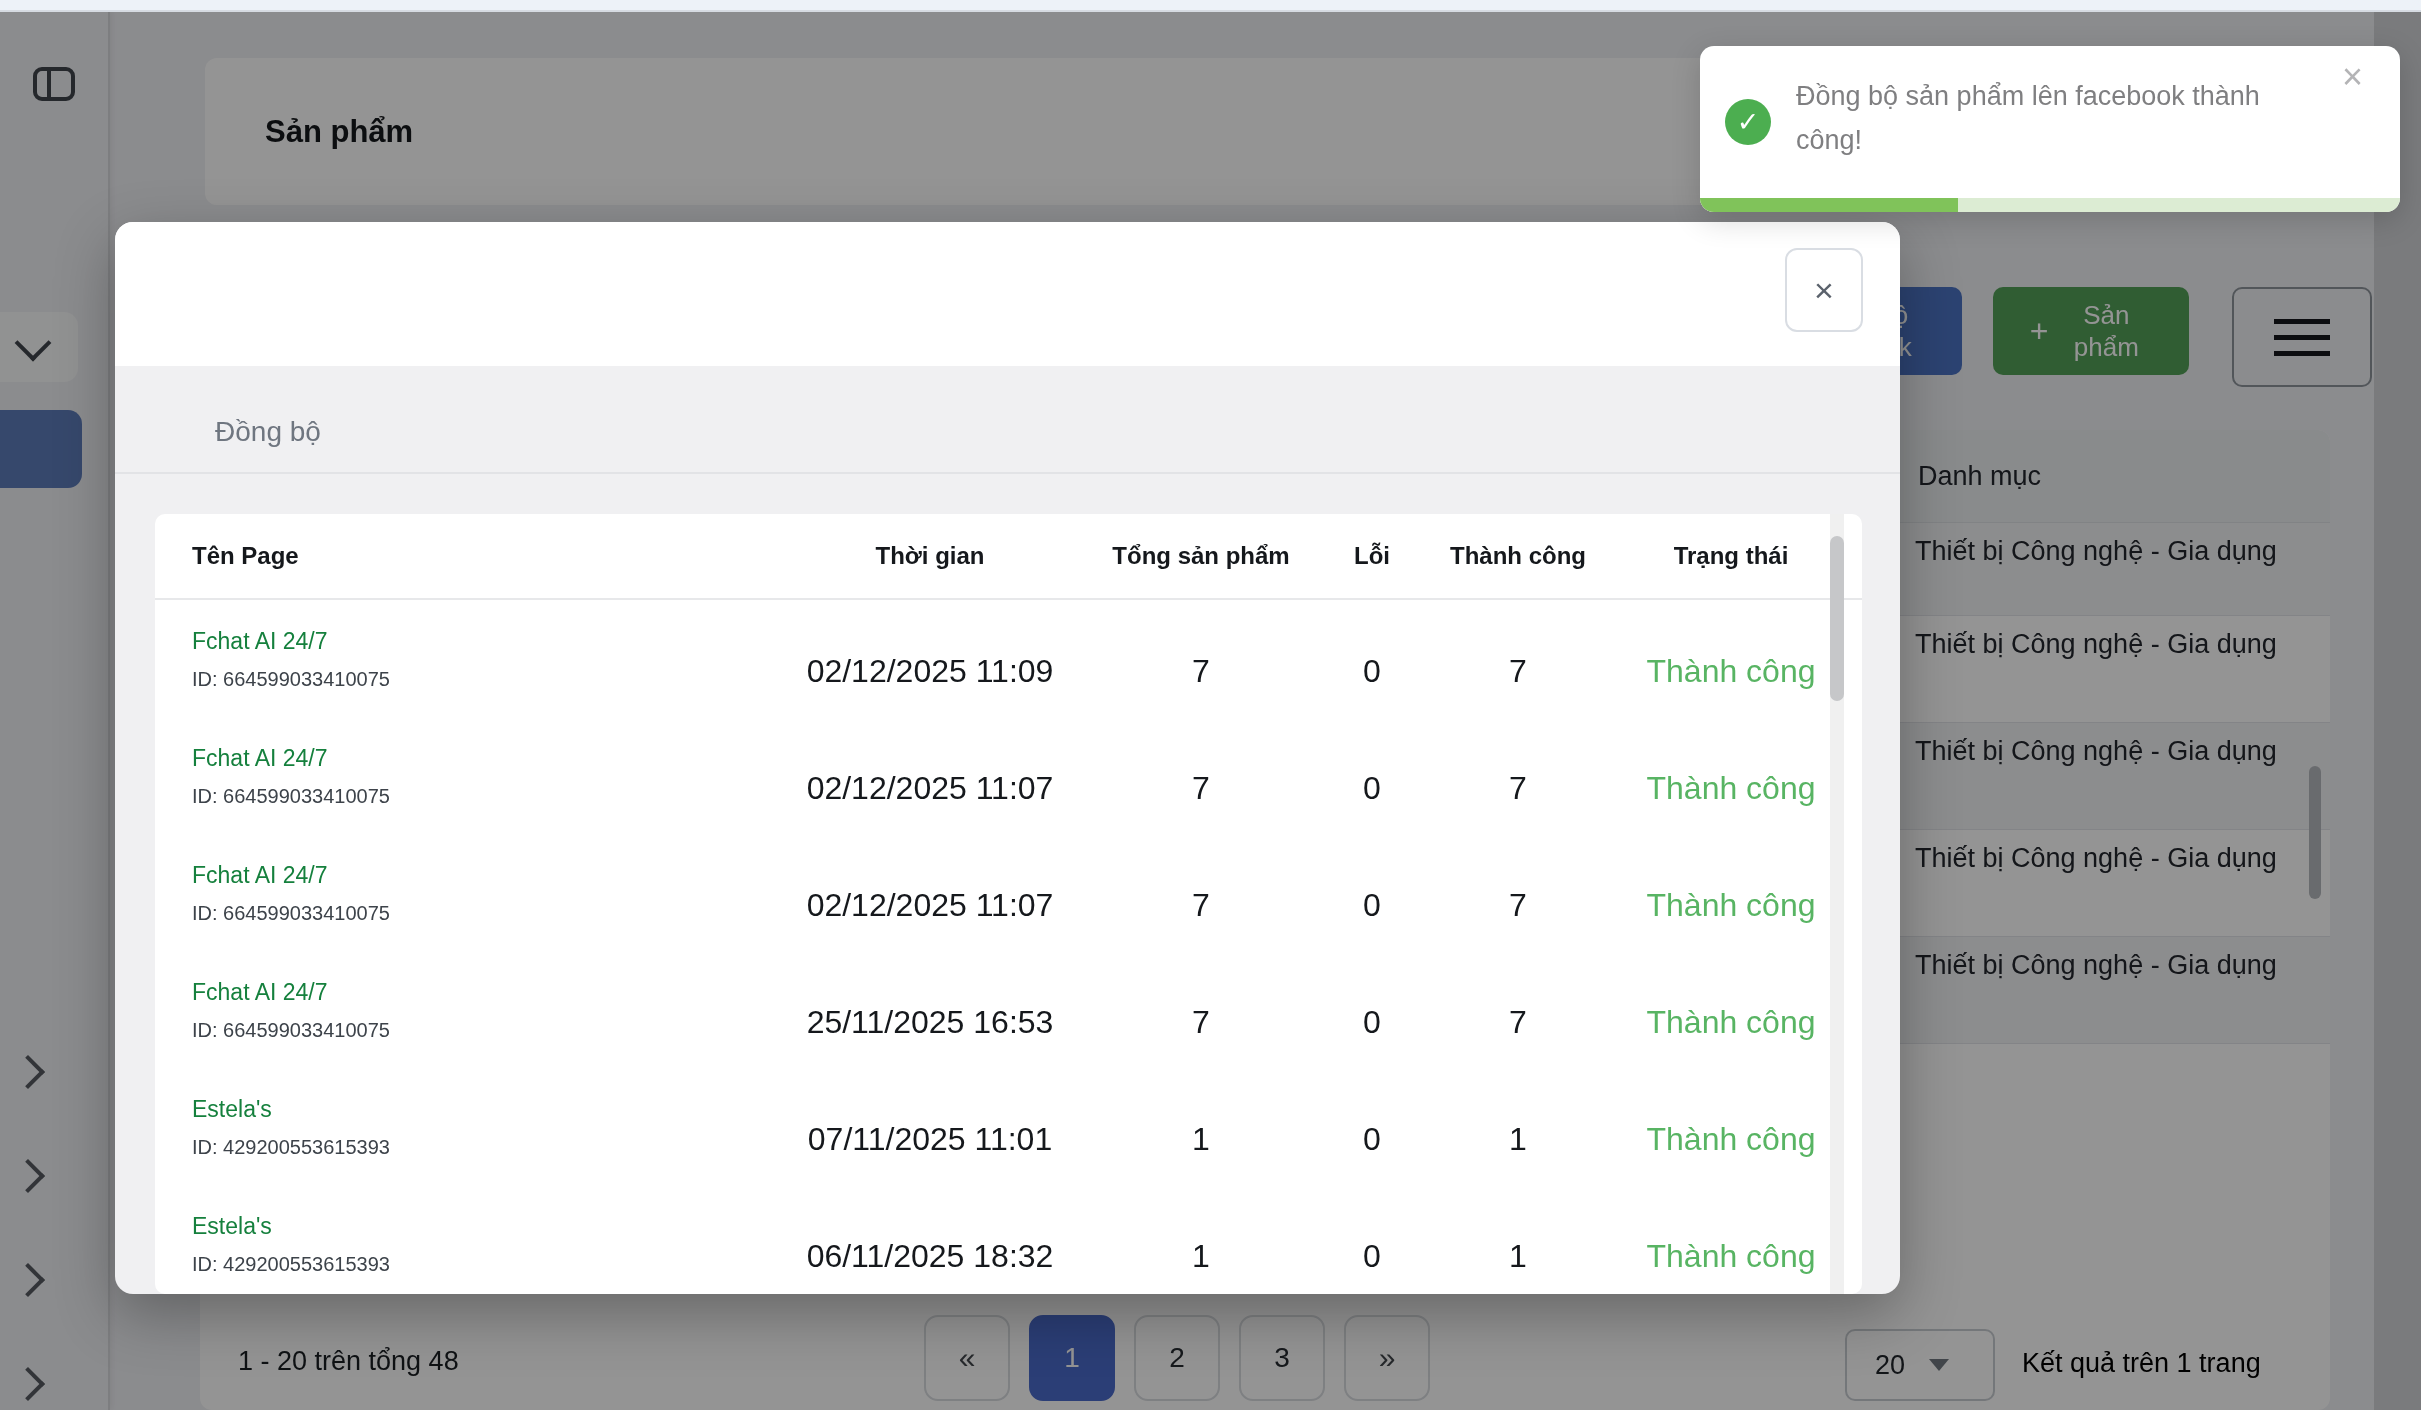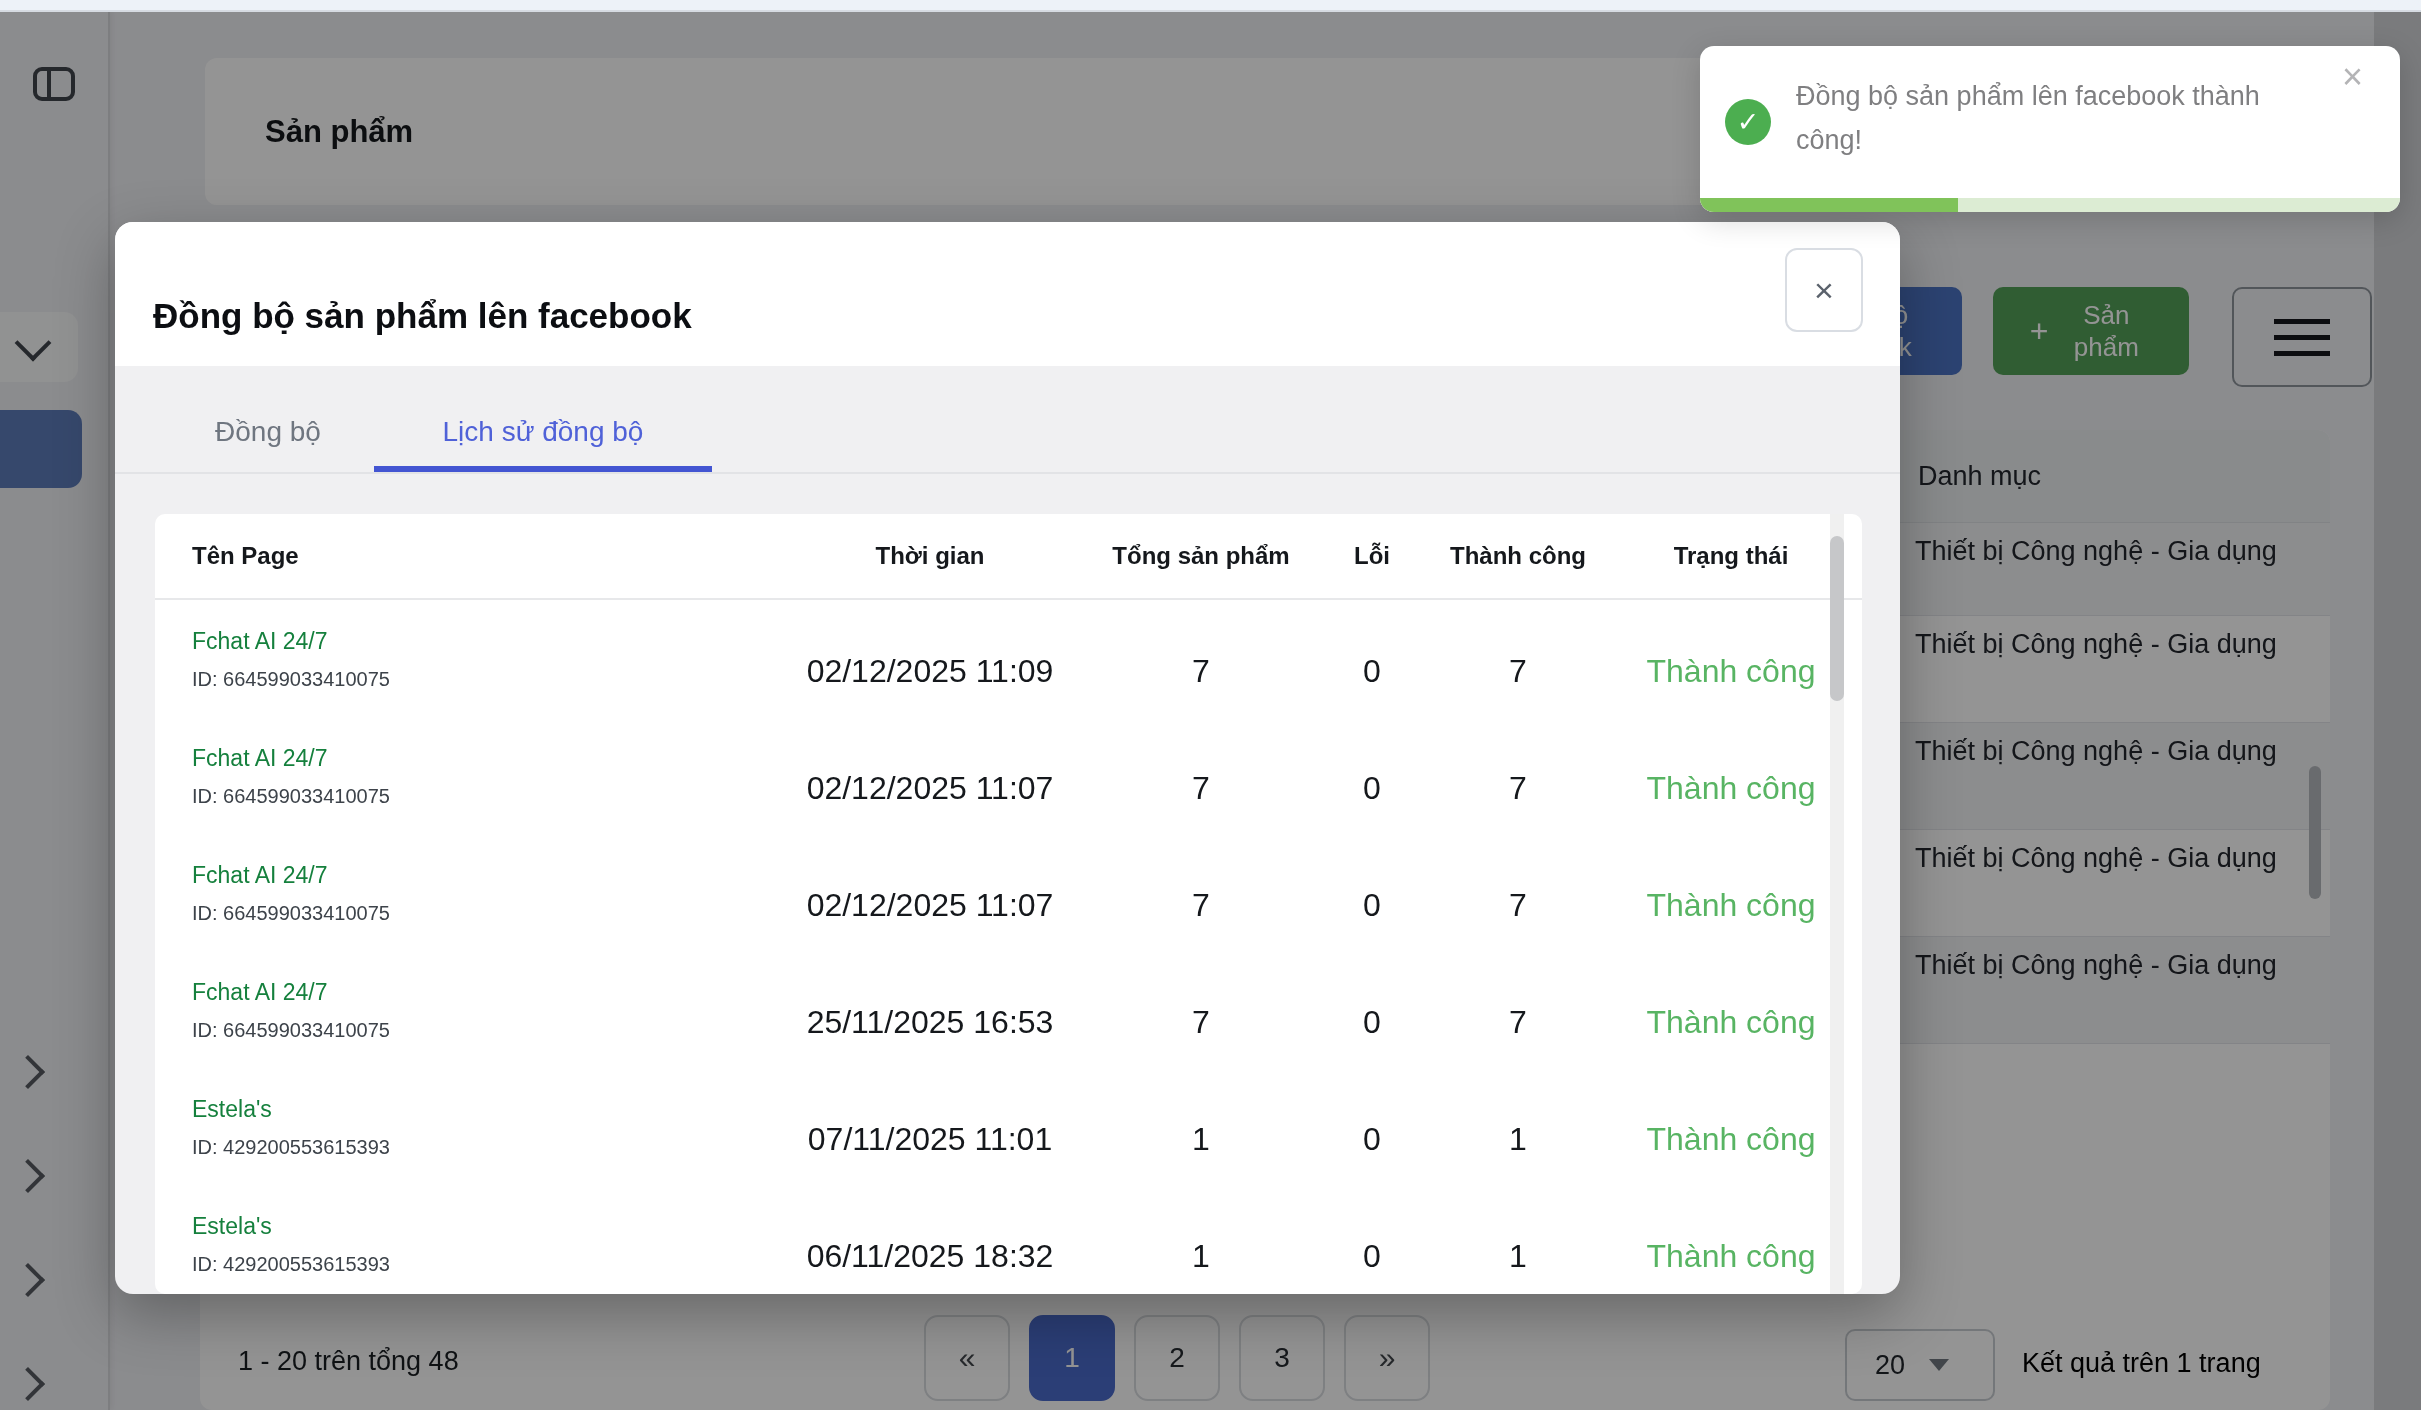--- a/index.html
+++ b/index.html
@@ -165,28 +165,26 @@
   </div>
 
   <div class="vtrack"></div>
 
   <div class="overlay"></div>
 
   <div class="topstrip"></div>
 
   <div class="modal">
     <div class="modal-header">
-      <div class="modal-title">Đồng bộ sản phẩm lên facebook</div>
       <div class="modal-close">
         <span>×</span>
       </div>
     </div>
     <div class="tabs-row">
       <div class="tab t1">Đồng bộ</div>
-      <div class="tab t2">Lịch sử đồng bộ</div>
     </div>
 
     <div class="table-card">
       <div class="thead">
         <div class="hc first">Tên Page</div>
         <div class="hc c-time">Thời gian</div>
         <div class="hc c-total">Tổng sản phẩm</div>
         <div class="hc c-err">Lỗi</div>
         <div class="hc c-ok">Thành công</div>
         <div class="hc c-status" style="color:#15181c;">Trạng thái</div>

